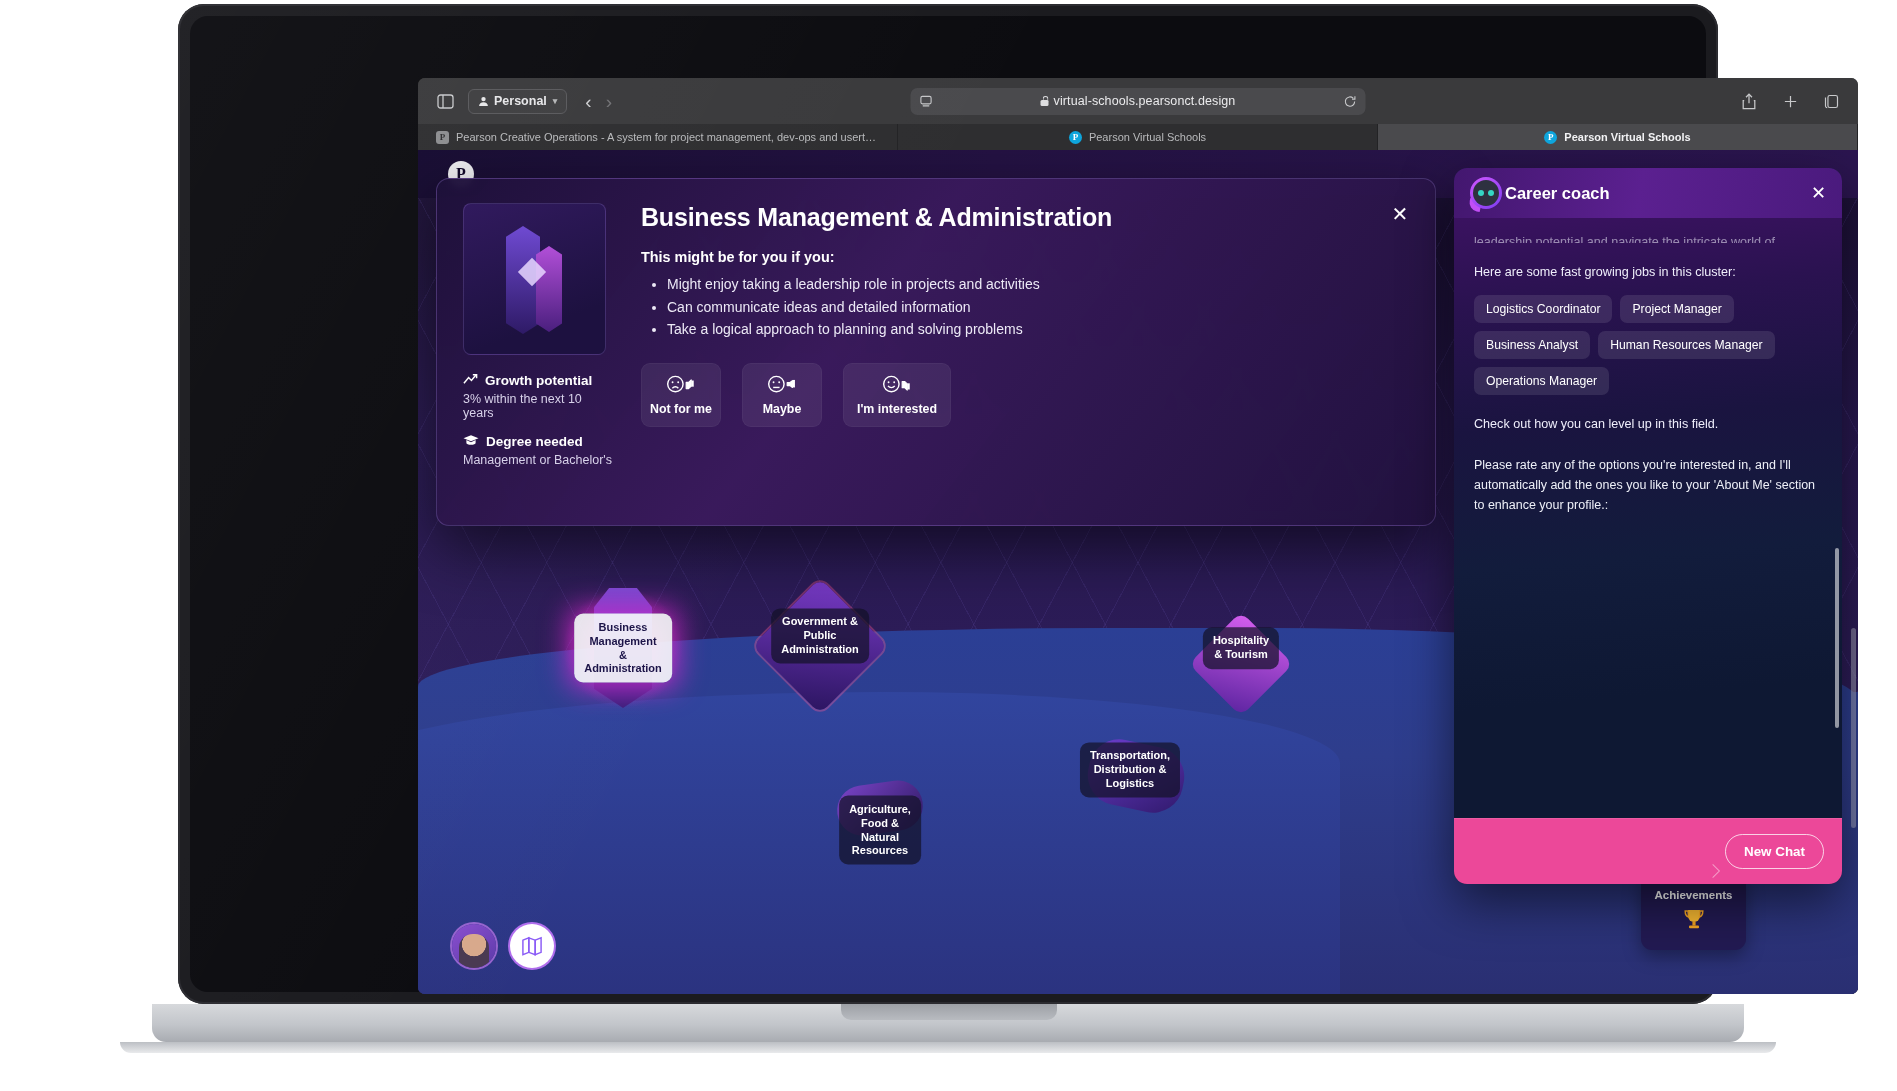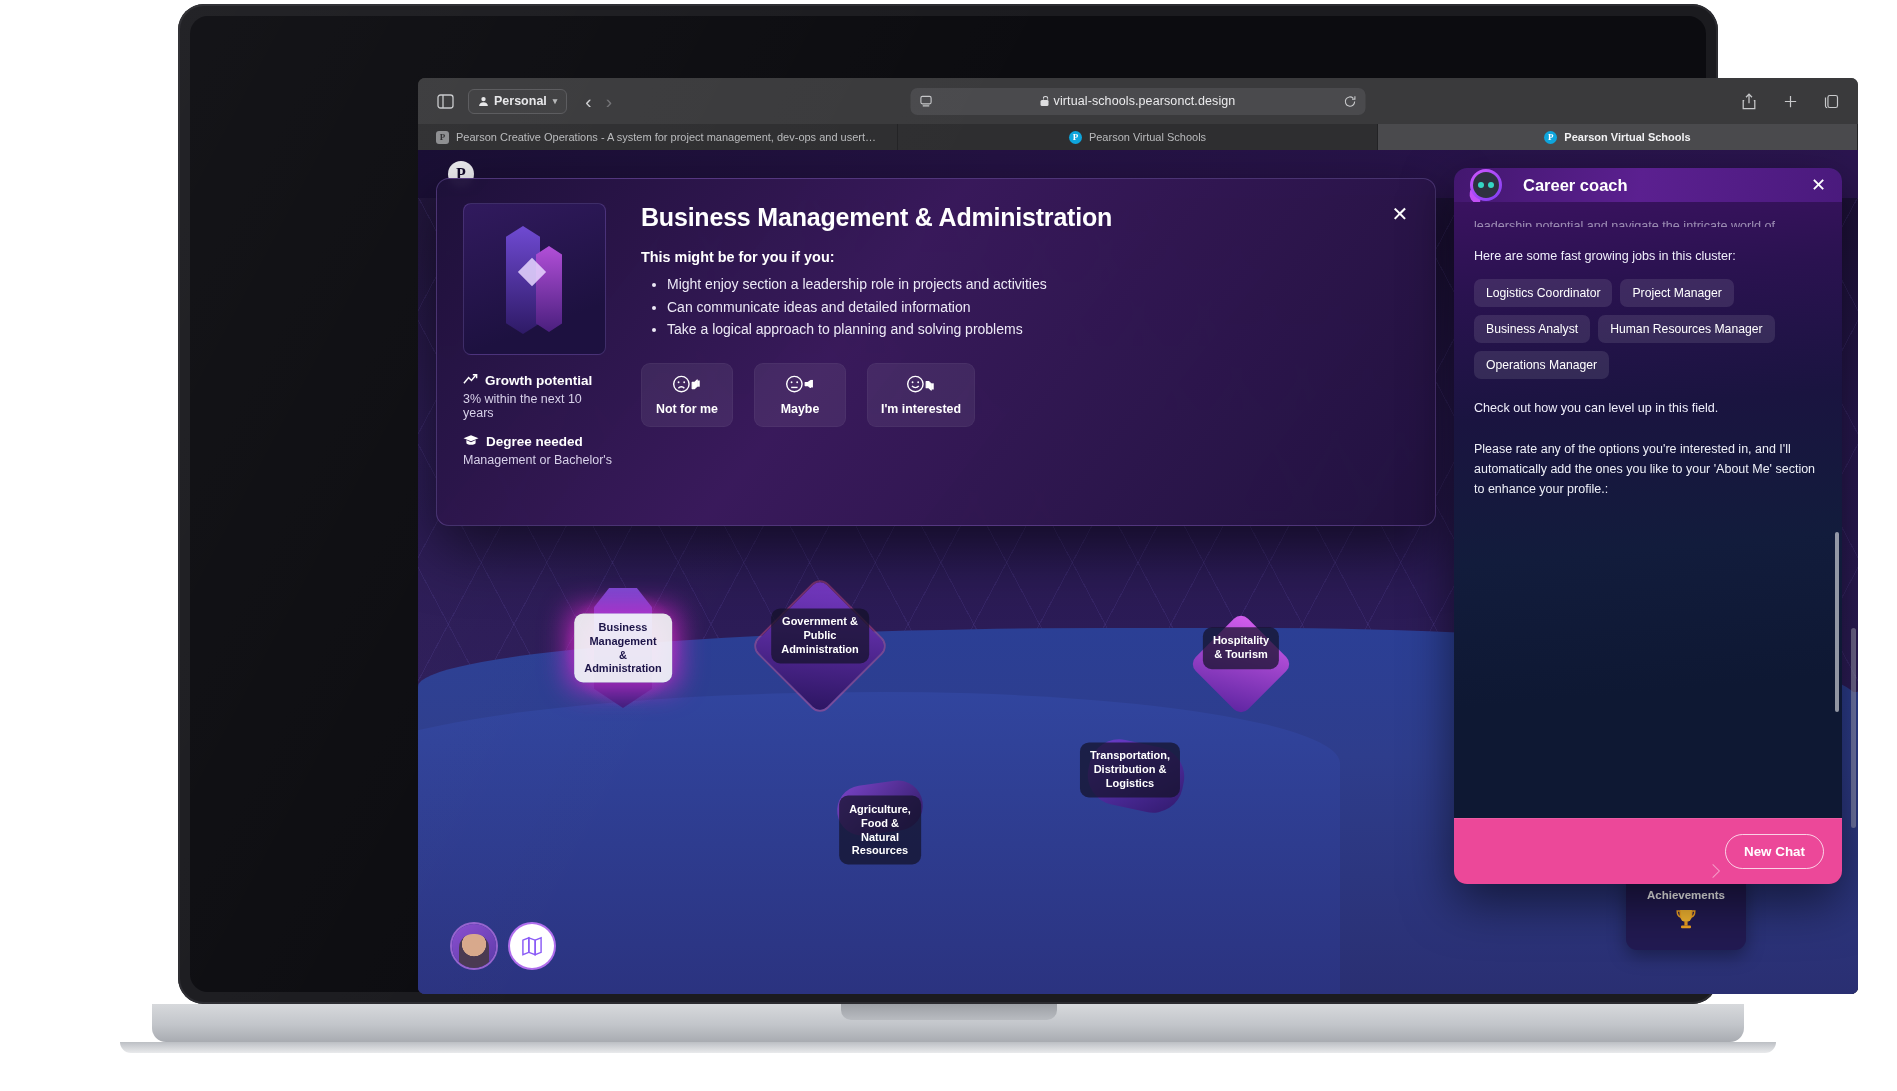--- a/index.html
+++ b/index.html
@@ -249,31 +249,31 @@
   .modal-desc { color:#e7e3f3; font-size:14.2px; line-height:1.48; margin-top:13px; max-width: 790px;}
   .modal-sub { color:#fff; font-size:14.4px; font-weight:700; margin-top:17px; }
   .modal-list { margin-top:8px; padding-left: 26px; }
   .modal-list li { color:#ece9f6; font-size:14px; line-height:1.62; }
   .close-x {
     position:absolute; right: -4px; top: -2px; width: 26px; height:26px;
     color:#ffffff; font-size:20px; font-weight:300; line-height:26px; text-align:center;
   }
   .rate-row { display:flex; gap:21px; margin-top: 22px; }
   .rate-btn {
-    width: 92px; height: 64px; border-radius: 9px;
+    width: 80px; height: 64px; border-radius: 9px;
     background: rgba(255,255,255,.07);
     border: 1px solid rgba(255,255,255,.04);
     display:flex; flex-direction:column; align-items:center; justify-content:center; gap:6px;
     color:#fff; font-size:12.4px; font-weight:700;
   }
   .rate-btn svg { display:block; }
 
   
   .achievements {
-    position: absolute; right: 112px; bottom: 44px; width: 120px; height: 78px;
+    position: absolute; right: 112px; bottom: 44px; width: 105px; height: 78px;
     background: #221a52; border-radius: 11px; z-index: 5;
     display:flex; flex-direction:column; align-items:center; justify-content:center; gap:6px;
     box-shadow: 0 6px 18px rgba(0,0,0,.35);
   }
   .achievements .ach-label { color:#fff; font-size:11.5px; font-weight:700; }
 
   .bottom-left { position:absolute; left:34px; bottom:26px; display:flex; gap:14px; z-index:5; }
   .circ-btn { width:44px;height:44px;border-radius:50%; position:relative; }
   .avatar-btn {
     background: linear-gradient(145deg,#8b4fd0,#5b3aa8);
@@ -293,23 +293,23 @@
 
   
   .coach {
     position:absolute; right: 16px; top: 18px; width: 388px; height: 716px;
     background: #0e1833;
     border-radius: 13px; z-index: 14; overflow:hidden;
     display:flex; flex-direction:column;
     box-shadow: 0 18px 50px rgba(0,0,0,.55);
   }
   .coach-head {
-    height: 34px; flex:none; position:relative;
+    height: 50px; flex:none; position:relative;
     background: linear-gradient(100deg,#43176f 0%,#5b2090 48%,#4a1a7d 100%);
-    display:flex; align-items:center; gap:21px; padding: 0 16px;
+    display:flex; align-items:center; gap:3px; padding: 0 16px;
   }
   .coach-avatar { position:relative; width:32px; height:32px; flex:none; }
   .coach-avatar .ring {
     position:absolute; inset:0; border-radius:50%;
     background: linear-gradient(140deg,#d157ff,#7b3df0);
   }
   .coach-avatar .tail {
     position:absolute; left:-1px; bottom:-2px; width:12px; height:12px;
     background:#c24ff5; border-radius: 0 0 0 9px; transform: rotate(12deg);
   }
@@ -595,21 +595,21 @@
                   <div class="meta-sub">Management or Bachelor's</div>
                 </div>
               </div>
             </div>
 
             <div class="modal-right">
               <div class="close-x">✕</div>
               <div class="modal-title">Business Management &amp; Administration</div>
               <div class="modal-sub">This might be for you if you:</div>
               <ul class="modal-list">
-                <li>Might enjoy section a leadership role in projects and activities</li>
+                <li>Might enjoy taking a leadership role in projects and activities</li>
                 <li>Can communicate ideas and detailed information</li>
                 <li>Take a logical approach to planning and solving problems</li>
               </ul>
 
               <div class="rate-row">
                 <div class="rate-btn">
                   <svg width="30" height="22" viewBox="0 0 32 22" fill="none" stroke="#fff" stroke-width="1.5">
                     <circle cx="10" cy="10" r="8.2"></circle>
                     <circle cx="7" cy="8" r="1" fill="#fff" stroke="none"></circle>
                     <circle cx="13" cy="8" r="1" fill="#fff" stroke="none"></circle>

